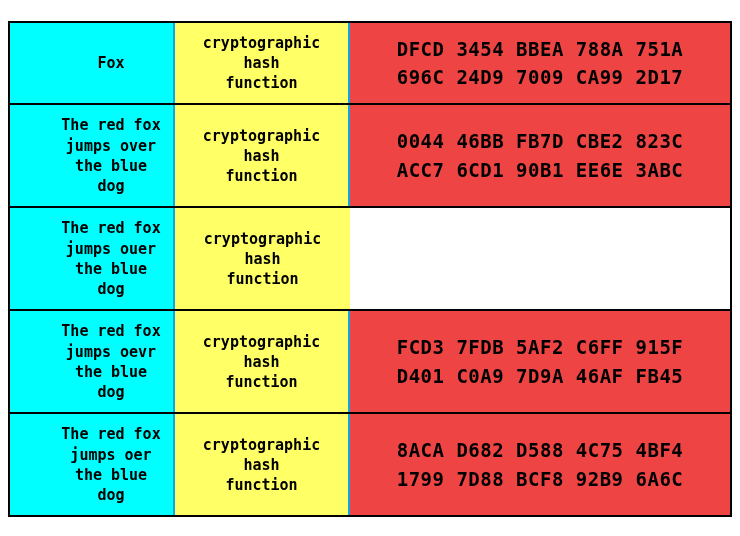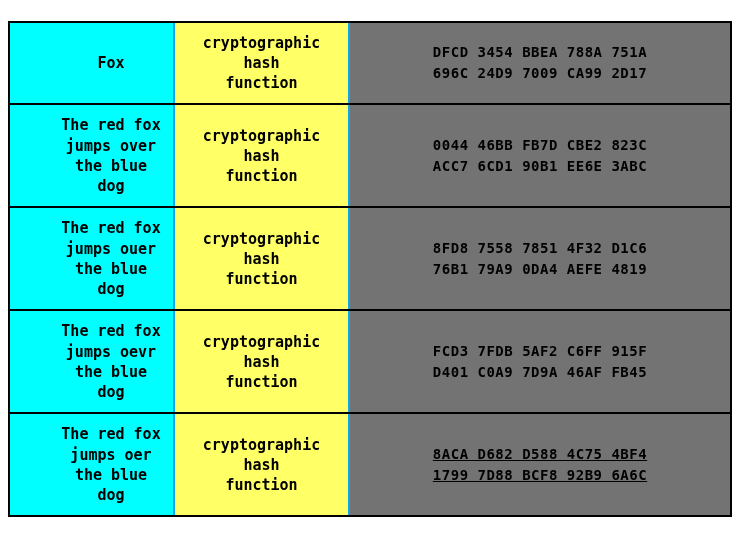--- a/index.html
+++ b/index.html
@@ -45,23 +45,23 @@
       width: 165px;
       min-width: 165px;
       padding-left: 47px;
     }
     .cell-fn {
       background: #ffff66;
       width: 175px;
       min-width: 175px;
     }
     .cell-hash {
-      background: #737373;
+      background: #ef4444;
       flex: 1;
-      font-size: 14px;
+      font-size: 19px;
       letter-spacing: 0.5px;
       line-height: 1.5;
     }
   </style>
 </head>
 <body>
 
 <div class="container">
 <div class="row">
       <div class="cell cell-input" style="white-space: pre-line;">Fox</div>
@@ -81,36 +81,34 @@
       <div class="cell cell-hash" style="white-space: pre-line;">0044 46BB FB7D CBE2 823C
 ACC7 6CD1 90B1 EE6E 3ABC</div>
     </div>
     <div class="row">
       <div class="cell cell-input" style="white-space: pre-line;">The red fox
 jumps ouer
 the blue dog</div>
       <div class="cell cell-fn" style="white-space: pre-line;">cryptographic
 hash
 function</div>
-      <div class="cell cell-hash" style="white-space: pre-line;">8FD8 7558 7851 4F32 D1C6
-76B1 79A9 0DA4 AEFE 4819</div>
     </div>
     <div class="row">
       <div class="cell cell-input" style="white-space: pre-line;">The red fox
 jumps oevr
 the blue dog</div>
       <div class="cell cell-fn" style="white-space: pre-line;">cryptographic
 hash
 function</div>
       <div class="cell cell-hash" style="white-space: pre-line;">FCD3 7FDB 5AF2 C6FF 915F
 D401 C0A9 7D9A 46AF FB45</div>
     </div>
     <div class="row">
       <div class="cell cell-input" style="white-space: pre-line;">The red fox
 jumps oer
 the blue dog</div>
       <div class="cell cell-fn" style="white-space: pre-line;">cryptographic
 hash
 function</div>
-      <div class="cell cell-hash" style="white-space: pre-line; text-decoration: underline;">8ACA D682 D588 4C75 4BF4
+      <div class="cell cell-hash" style="white-space: pre-line;">8ACA D682 D588 4C75 4BF4
 1799 7D88 BCF8 92B9 6A6C</div>
     </div>
   </div>
 
 </body></html>

